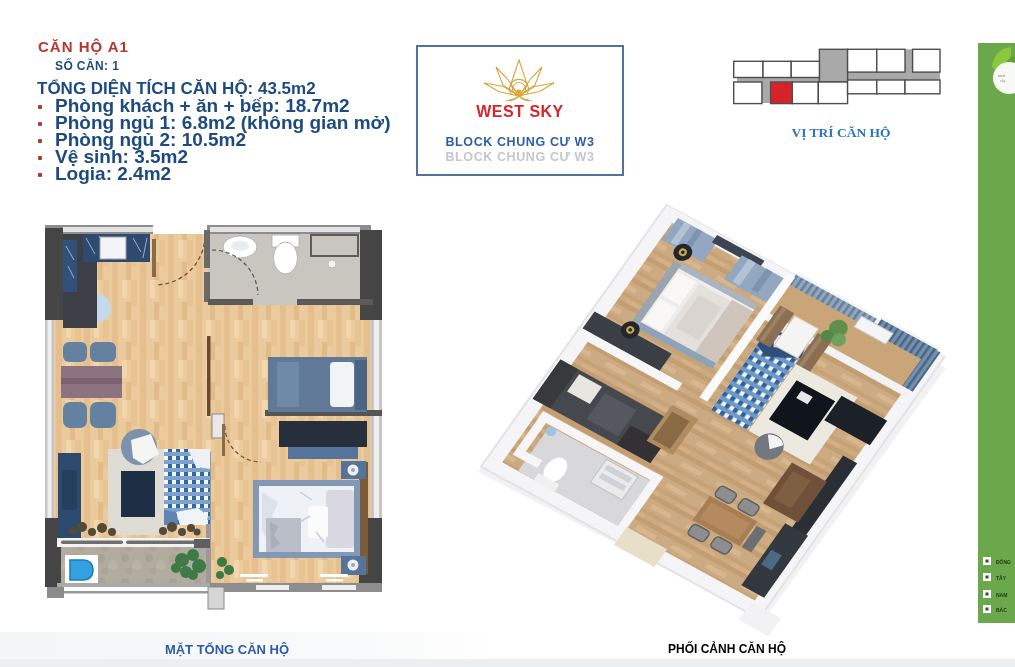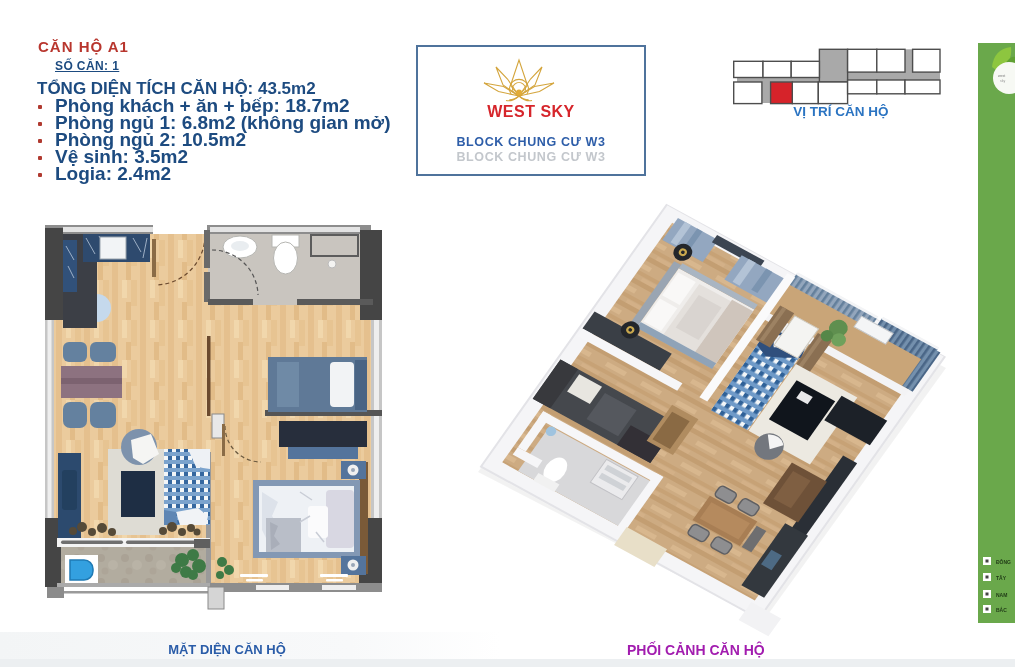--- a/index.html
+++ b/index.html
@@ -6,33 +6,33 @@
   body{width:1015px;height:667px;position:relative;overflow:hidden;
        background:#ffffff;font-family:"Liberation Sans",sans-serif;}
   .abs{position:absolute;}
   .blue{color:#1d4b80;}
 </style>
 </head>
 <body>
 
 <div class="abs" style="left:38px;top:38px;font-size:15px;font-weight:bold;color:#b8362e;letter-spacing:1px;">CĂN HỘ A1</div>
 
-<div class="abs blue" style="left:55px;top:59px;font-size:12px;font-weight:bold;letter-spacing:0.4px;text-decoration:underline;">SỐ CĂN: 1</div>
+<div class="abs blue" style="left:55px;top:59px;font-size:12px;font-weight:bold;letter-spacing:0.4px;">SỐ CĂN: 1</div>
 
 <div class="abs blue" style="left:37px;top:79px;font-size:17px;font-weight:bold;">TỔNG DIỆN TÍCH CĂN HỘ: 43.5m2</div>
 
 <div class="abs blue" style="left:38px;top:96.5px;font-size:19px;font-weight:bold;line-height:17px;">
   <div><span style="display:inline-block;width:4px;height:4px;background:#b03a30;border-radius:1px;vertical-align:3px;"></span><span style="display:inline-block;width:13px;"></span>Phòng khách + ăn + bếp: 18.7m2</div>
   <div><span style="display:inline-block;width:4px;height:4px;background:#b03a30;border-radius:1px;vertical-align:3px;"></span><span style="display:inline-block;width:13px;"></span>Phòng ngủ 1: 6.8m2 (không gian mở)</div>
   <div><span style="display:inline-block;width:4px;height:4px;background:#b03a30;border-radius:1px;vertical-align:3px;"></span><span style="display:inline-block;width:13px;"></span>Phòng ngủ 2: 10.5m2</div>
   <div><span style="display:inline-block;width:4px;height:4px;background:#b03a30;border-radius:1px;vertical-align:3px;"></span><span style="display:inline-block;width:13px;"></span>Vệ sinh: 3.5m2</div>
   <div><span style="display:inline-block;width:4px;height:4px;background:#b03a30;border-radius:1px;vertical-align:3px;"></span><span style="display:inline-block;width:13px;"></span>Logia: 2.4m2</div>
 </div>
 
-<div class="abs" style="left:416px;top:45px;width:204px;height:127px;border:2px solid #4f739c;background:#fff;text-align:center;padding-left:22px;">
+<div class="abs" style="left:416px;top:45px;width:204px;height:127px;border:2px solid #4f739c;background:#fff;text-align:center;">
 
   <svg class="abs" style="left:64px;top:11px;" width="74" height="46" viewBox="0 0 74 46">
     <g fill="none" stroke="#d4a53d" stroke-width="1.1" stroke-linejoin="miter">
       <path d="M37 2 L28.5 27.5 L37 38 L45.5 27.5 Z"></path>
       <path d="M14 9 L25.5 21 L37 38 L21 27 Z"></path>
       <path d="M60 9 L48.5 21 L37 38 L53 27 Z"></path>
       <path d="M2 25 L21.5 28.5 L37 38 L16.5 33.5 Z"></path>
       <path d="M72 25 L52.5 28.5 L37 38 L57.5 33.5 Z"></path>
       <path d="M31.5 34.5 A6.5 6.5 0 1 1 42.5 34.5"></path>
       <path d="M29 36 A9.5 9.5 0 1 1 45 36"></path>
@@ -77,21 +77,21 @@
     <rect x="818.3" y="82" width="29.3" height="21.6" fill="#ffffff"></rect>
 
     <rect x="770.6" y="82" width="21.7" height="21.6" fill="#d6232a"></rect>
 
     <rect x="847.6" y="80" width="29.2" height="13.8" fill="#ffffff"></rect>
     <rect x="876.8" y="80" width="28.2" height="13.8" fill="#ffffff"></rect>
     <rect x="905" y="80" width="35" height="13.8" fill="#ffffff"></rect>
   </g>
 </svg>
 
-<div class="abs" style="left:741px;top:104px;width:200px;text-align:center;font-size:13.5px;font-weight:bold;color:#2b74c2;">VỊ TRÍ CĂN HỘ</div>
+<div class="abs" style="left:741px;top:125px;width:200px;text-align:center;font-size:13.5px;font-weight:bold;color:#2b74c2;font-family:Liberation Serif, serif;">VỊ TRÍ CĂN HỘ</div>
 
 <div class="abs" style="left:978px;top:43px;width:37px;height:580px;background:#6aa84b;"></div>
 
 <svg class="abs" style="left:978px;top:43px;" width="37" height="70" viewBox="0 0 37 70">
   <path d="M14 24 Q16 6 33 4 Q35 22 18 27 Z" fill="#8dc63f"></path>
   <path d="M26 22 Q33 12 37 14 L37 28 Q29 28 26 22 Z" fill="#60a033"></path>
   <circle cx="31" cy="35" r="16" fill="#f7f9f4"></circle>
   <text x="20" y="34" font-size="3.5" fill="#777">west</text>
   <text x="22" y="39" font-size="3.5" fill="#999">sky</text>
 </svg>
@@ -471,17 +471,17 @@
 
     <rect x="280" y="222" width="26" height="76" fill="#33383e"></rect>
     <rect x="284" y="252" width="12" height="18" fill="#4d6a84"></rect>
 
     <rect x="152" y="302" width="46" height="22" fill="#e8dfc8"></rect>
 
     <rect x="298" y="308" width="34" height="22" fill="#f2f2f4"></rect>
   </g>
 </svg>
 
-<div class="abs" style="left:127px;top:642px;width:200px;text-align:center;font-size:13px;font-weight:bold;color:#2a5ca8;">MẶT DIỆN CĂN HỘ</div>
-
-<div class="abs" style="left:627px;top:642px;width:200px;font-size:14px;font-weight:bold;color:#a21caf;">PHỐI CẢNH CĂN HỘ</div>
+<div class="abs" style="left:127px;top:642px;width:200px;text-align:center;font-size:13px;font-weight:bold;color:#2a5ca8;">MẶT TỔNG CĂN HỘ</div>
+
+<div class="abs" style="left:627px;top:642px;width:200px;text-align:center;font-size:12px;font-weight:bold;color:#000000;">PHỐI CẢNH CĂN HỘ</div>
 
 <div class="abs" style="left:0;top:659px;width:1015px;height:8px;background:#ecefF1;"></div>
 
 </body></html>

